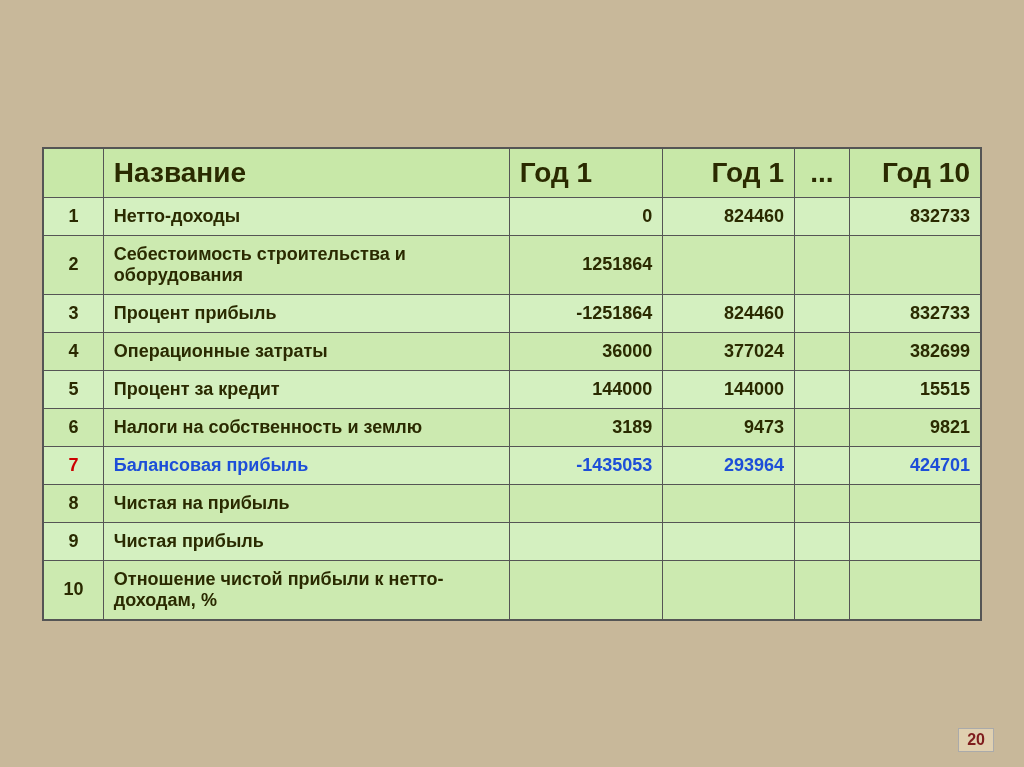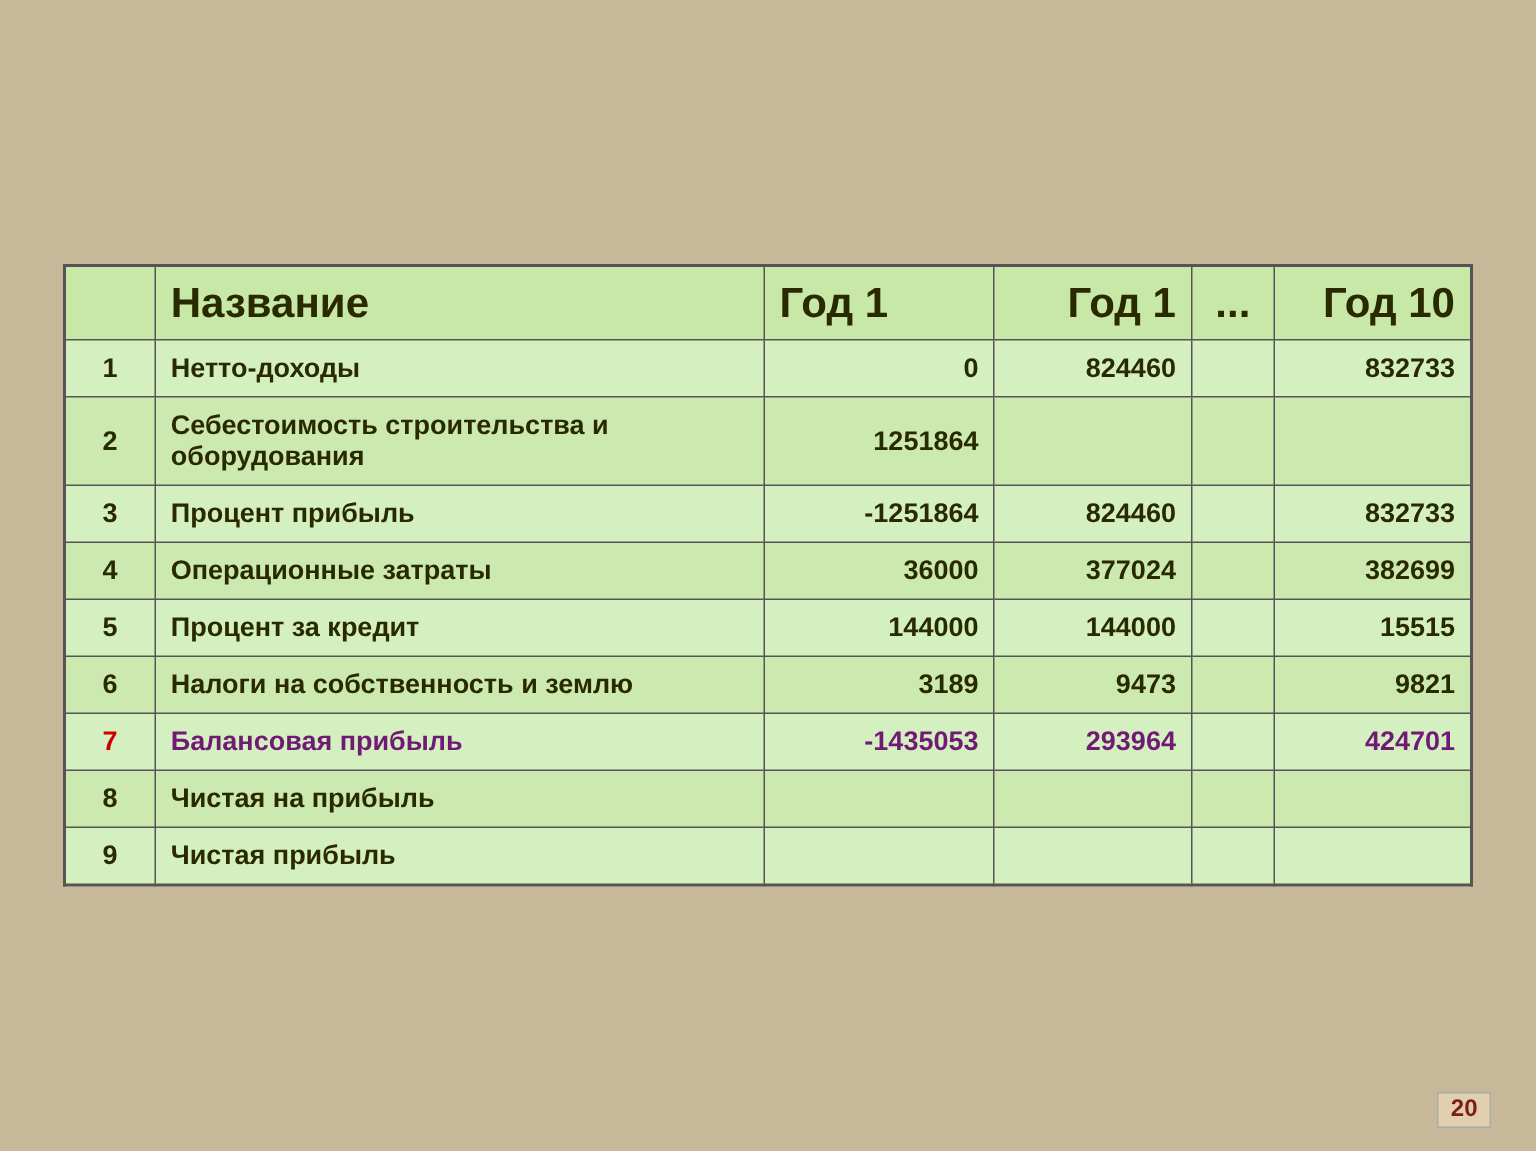--- a/index.html
+++ b/index.html
@@ -87,21 +87,21 @@
     tbody tr td.col-year2,
     tbody tr td.col-year10 {
       text-align: right;
     }
 
     tbody tr td.col-dots {
       text-align: center;
     }
 
     .row-highlight td {
-      color: #701a75;
+      color: #1d4ed8;
     }
 
     .row-highlight td.col-num {
       color: #cc0000;
     }
 
     tbody tr {
       background-color: #d4f0c0;
     }
 
@@ -202,16 +202,24 @@
           <td class="col-year10"></td>
         </tr>
         <tr>
           <td class="col-num">9</td>
           <td class="col-name">Чистая прибыль</td>
           <td class="col-year1"></td>
           <td class="col-year2"></td>
           <td class="col-dots"></td>
           <td class="col-year10"></td>
         </tr>
+        <tr>
+          <td class="col-num">10</td>
+          <td class="col-name">Отношение чистой прибыли к нетто-доходам, %</td>
+          <td class="col-year1"></td>
+          <td class="col-year2"></td>
+          <td class="col-dots"></td>
+          <td class="col-year10"></td>
+        </tr>
       </tbody>
   </table>
   <div class="page-num">20</div>
 </div>
 
 </body></html>

